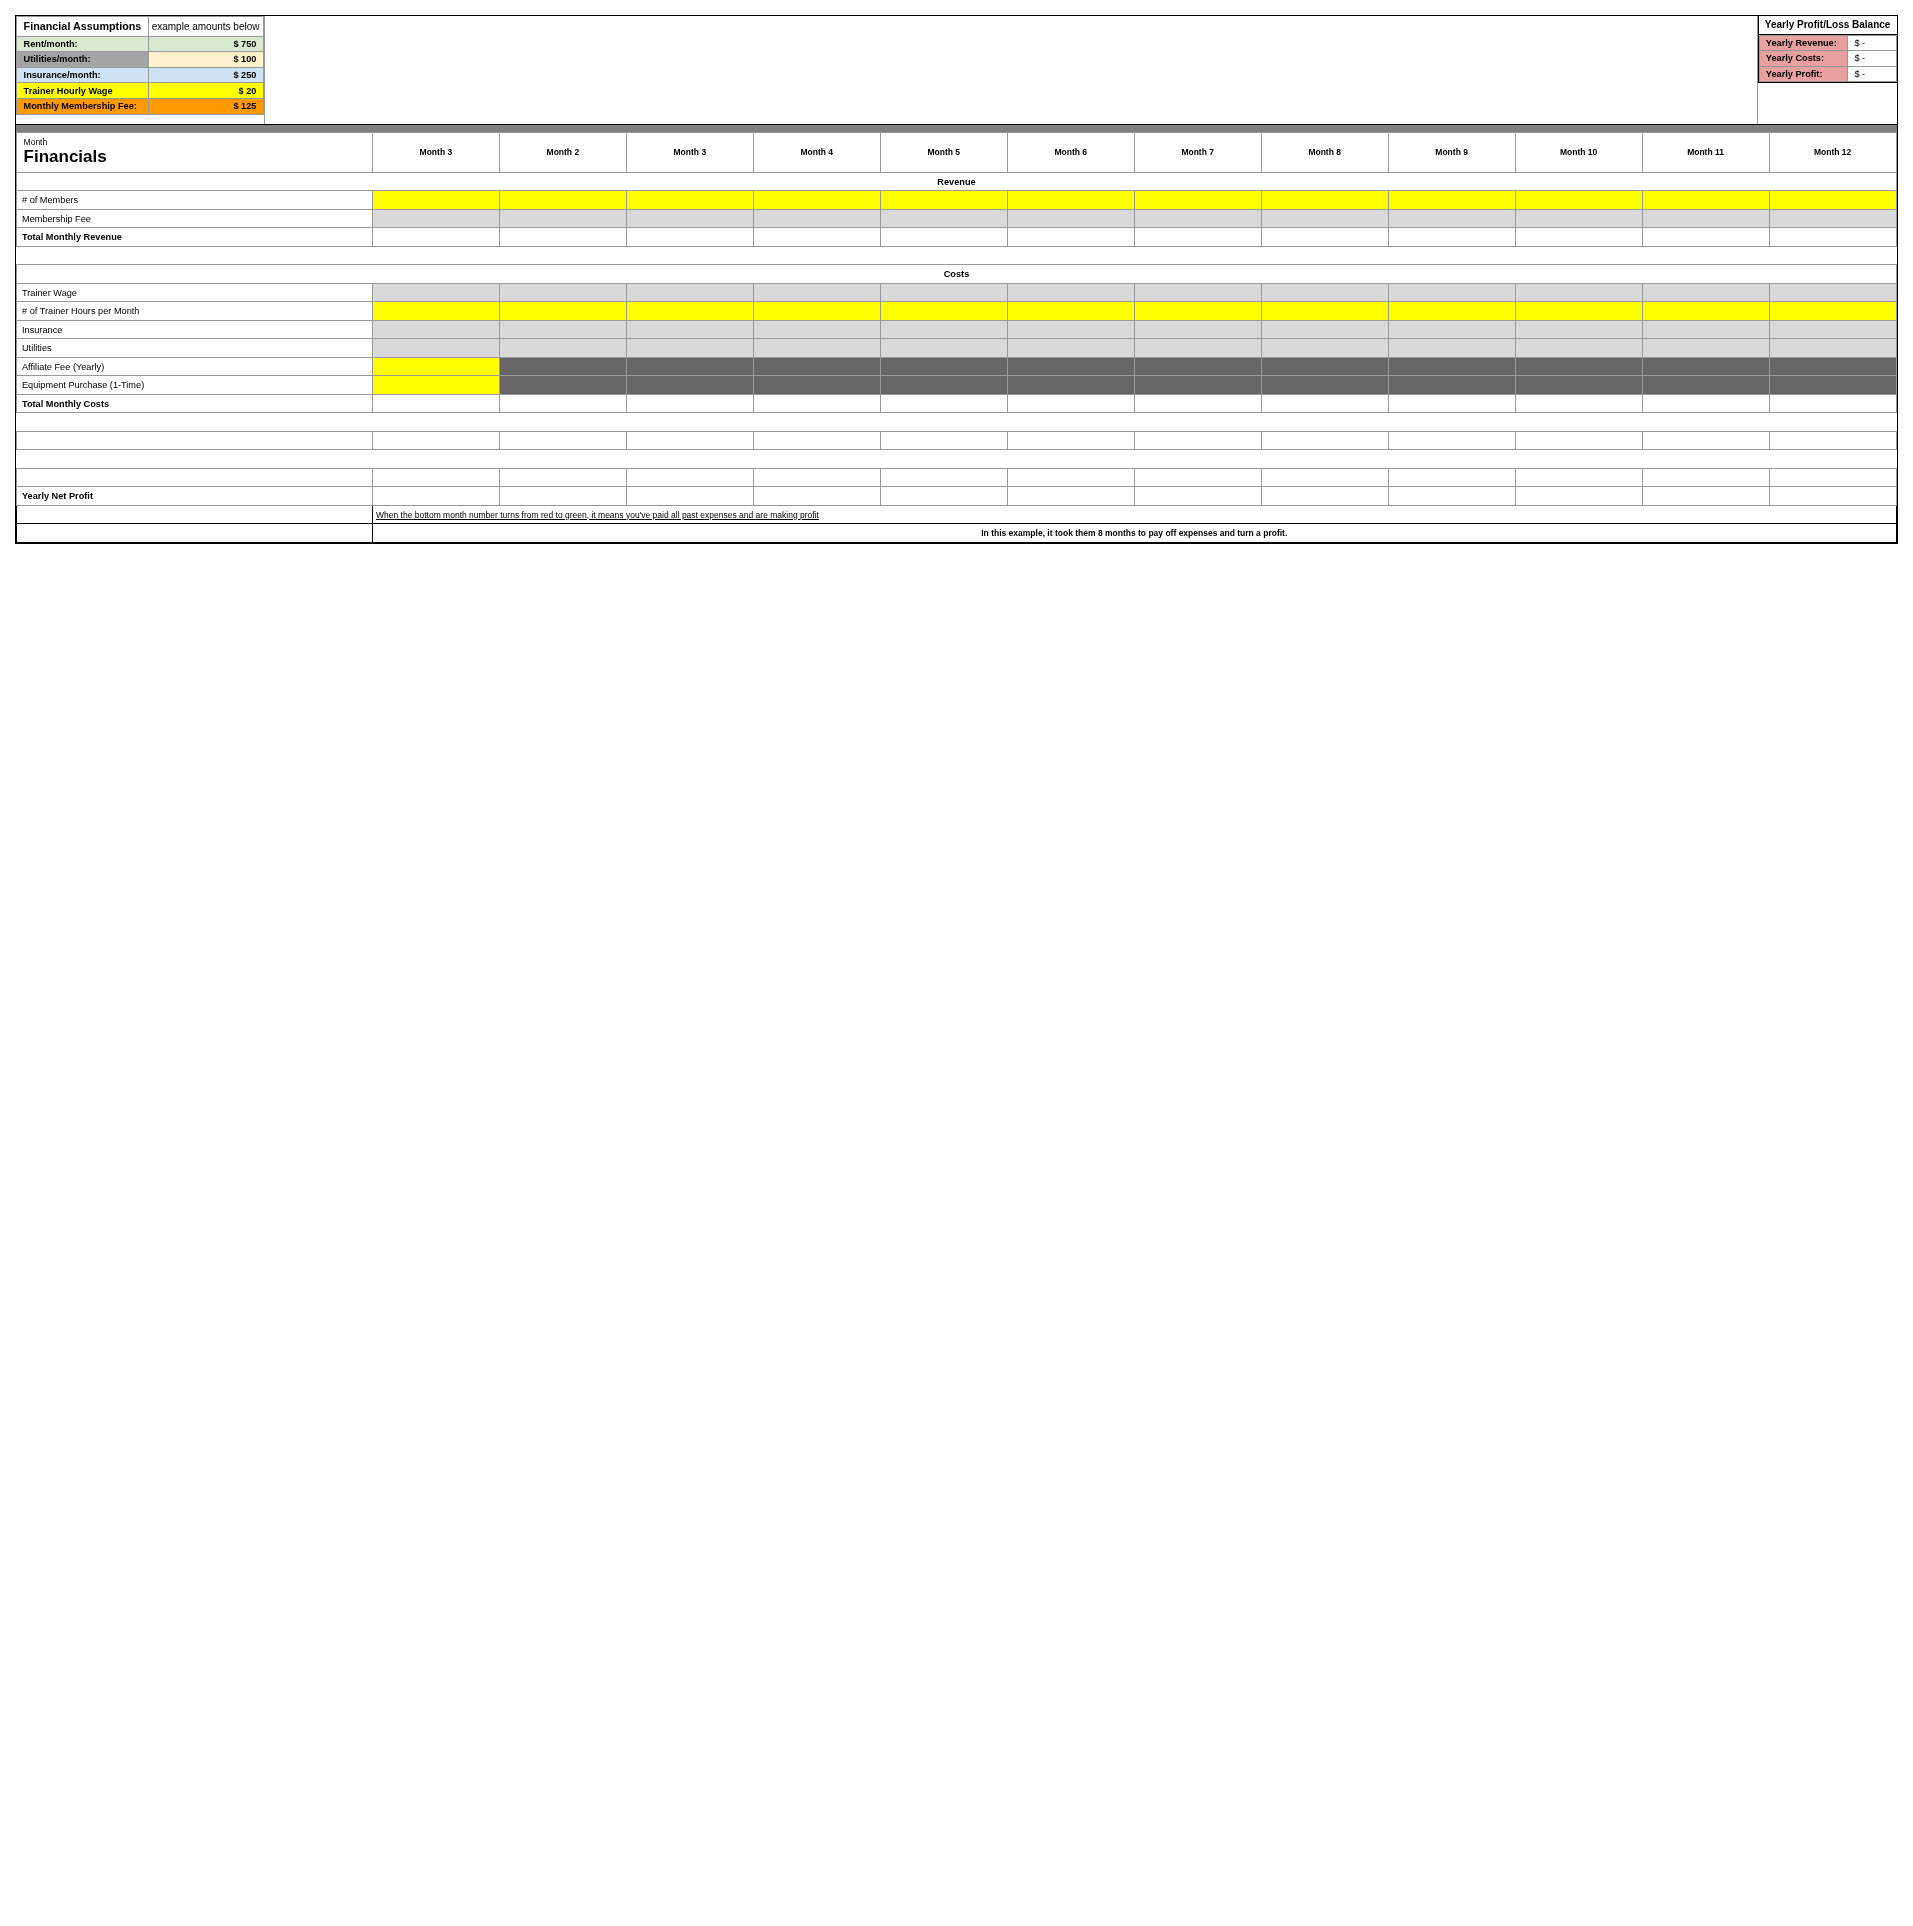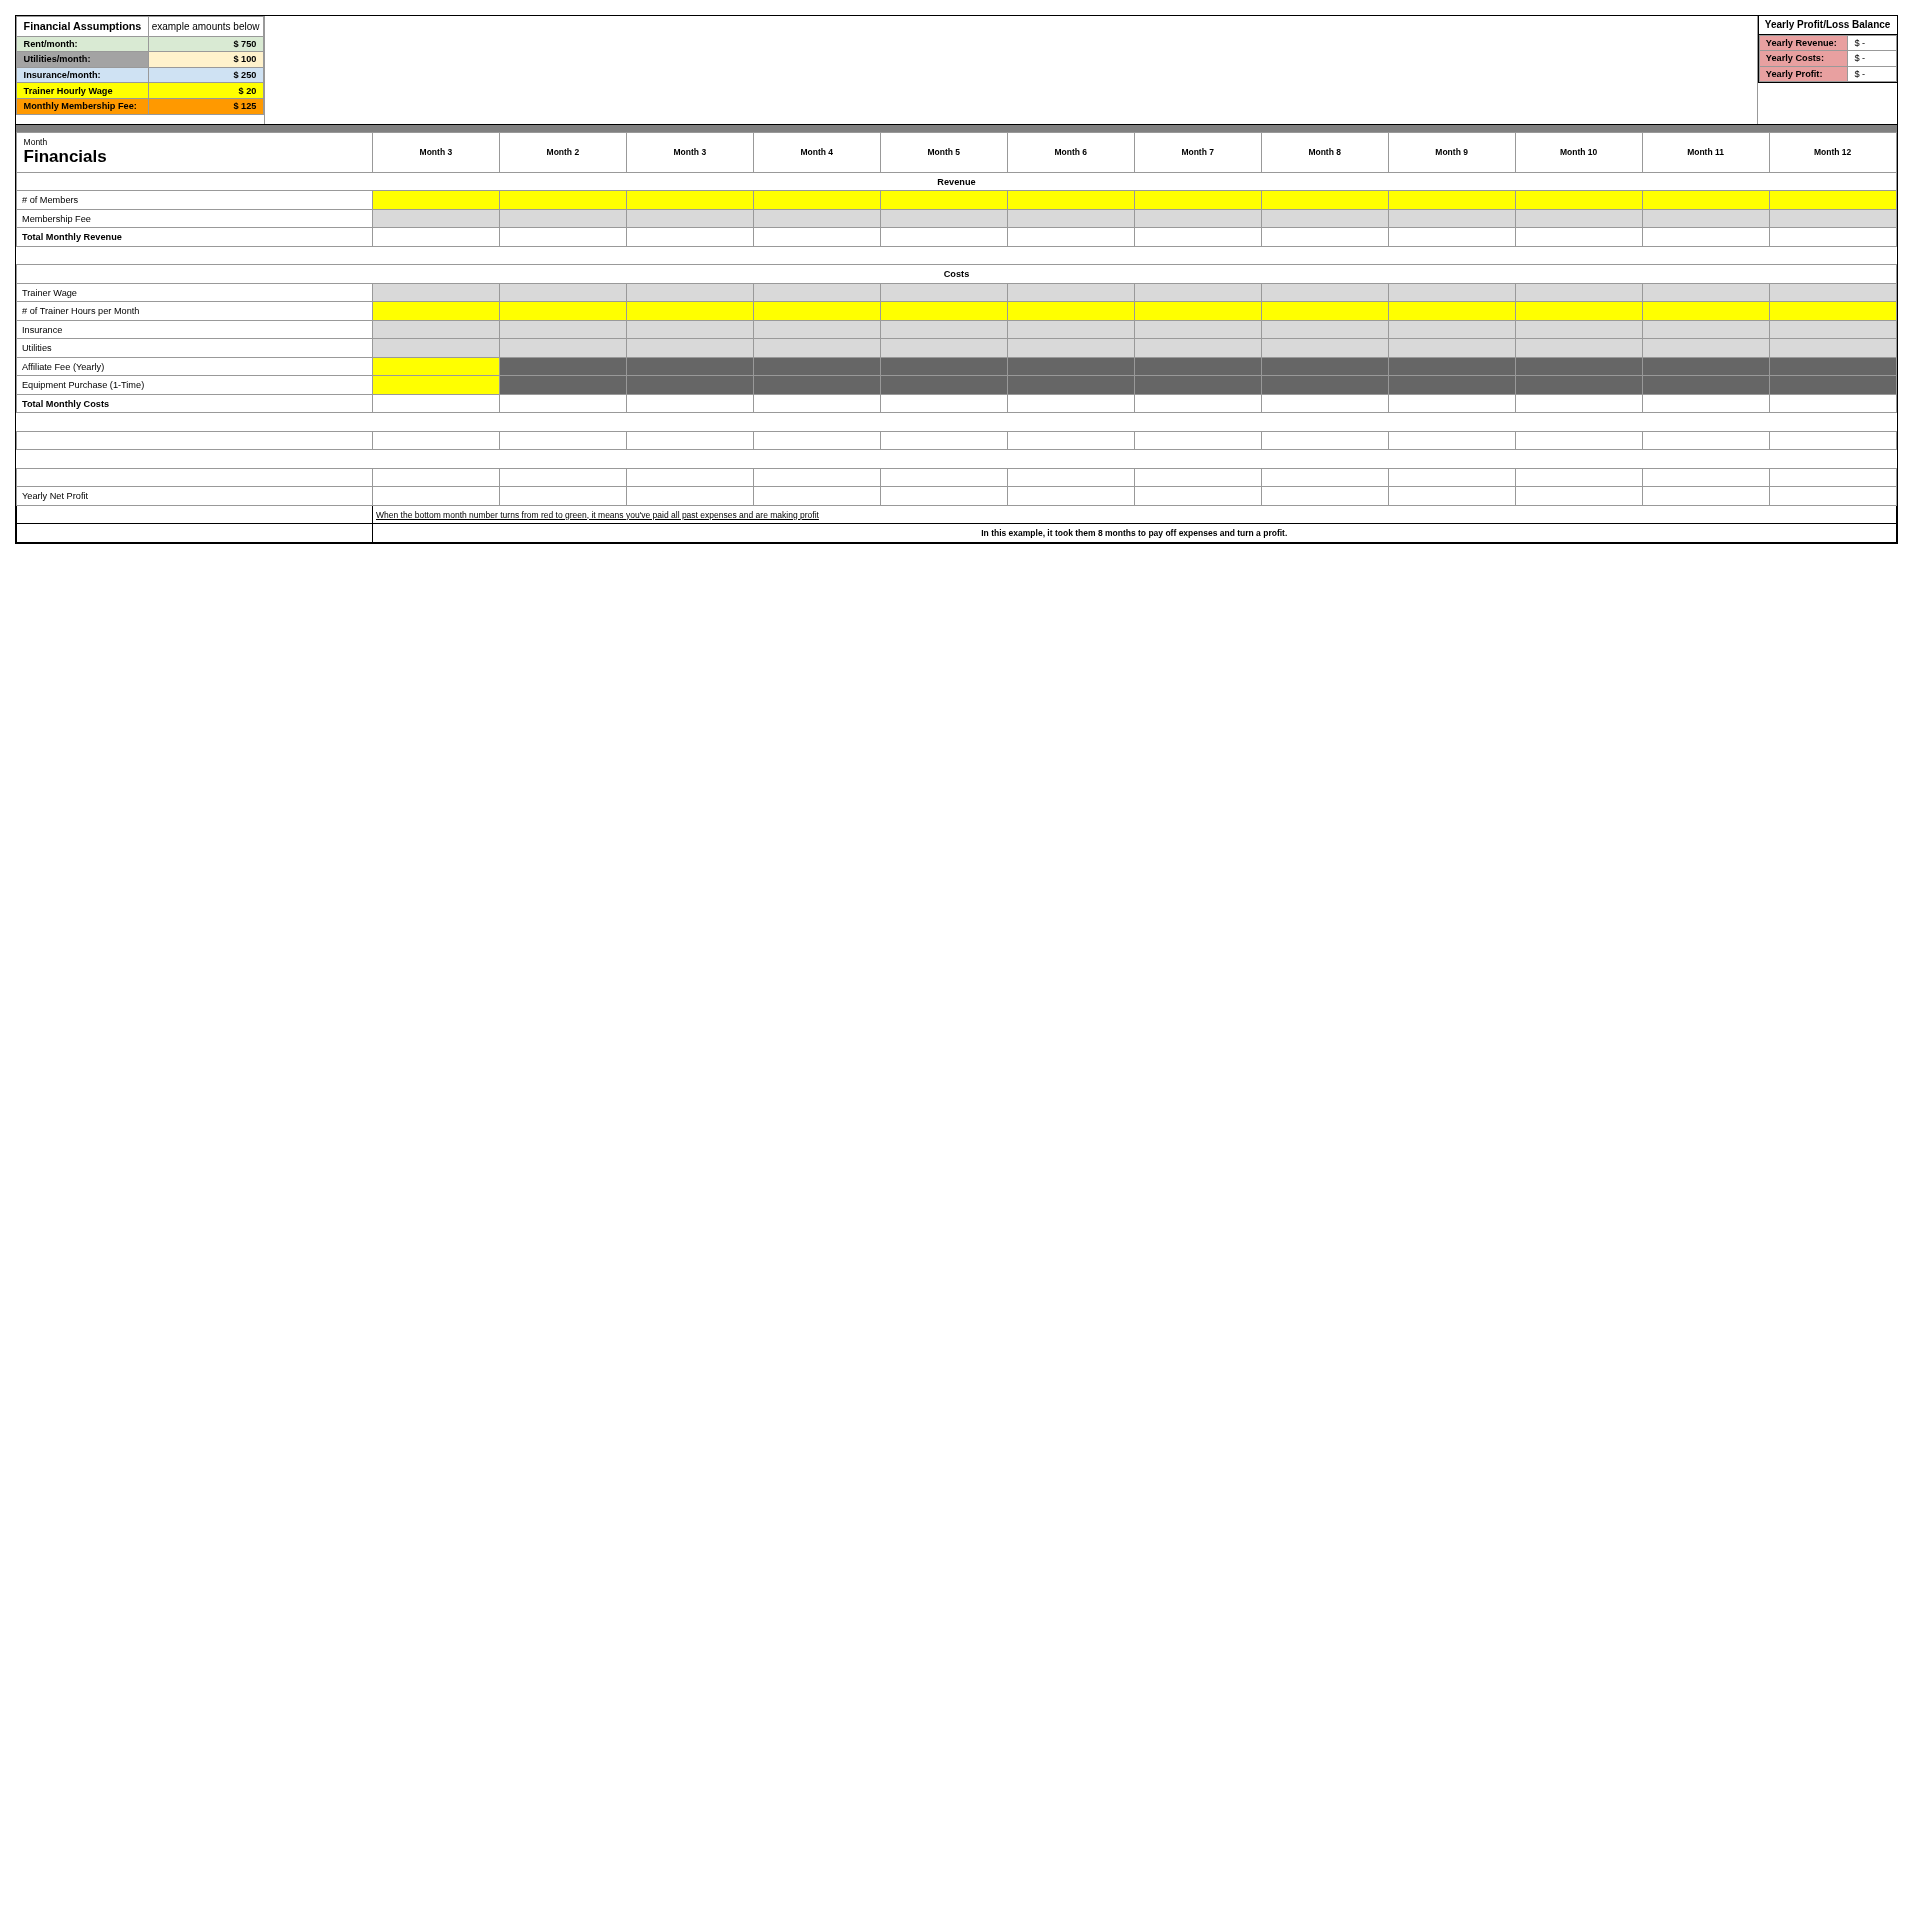--- a/index.html
+++ b/index.html
@@ -353,21 +353,21 @@
         <td style="border:0.8px solid #999;"></td>
         <td style="border:0.8px solid #999;"></td>
         <td style="border:0.8px solid #999;"></td>
         <td style="border:0.8px solid #999;"></td>
         <td style="border:0.8px solid #999;"></td>
         <td style="border:0.8px solid #999;"></td>
         <td style="border:0.8px solid #999;"></td>
       </tr>
 
       <tr>
-        <td style="border:0.8px solid #999; padding:2.3px 4.6px; font-weight:normal;">Yearly Net Profit</td>
+        <td style="border:0.8px solid #999; padding:2.3px 4.6px; font-weight:bold;">Yearly Net Profit</td>
         <td style="border:0.8px solid #999;"></td>
         <td style="border:0.8px solid #999;"></td>
         <td style="border:0.8px solid #999;"></td>
         <td style="border:0.8px solid #999;"></td>
         <td style="border:0.8px solid #999;"></td>
         <td style="border:0.8px solid #999;"></td>
         <td style="border:0.8px solid #999;"></td>
         <td style="border:0.8px solid #999;"></td>
         <td style="border:0.8px solid #999;"></td>
         <td style="border:0.8px solid #999;"></td>

